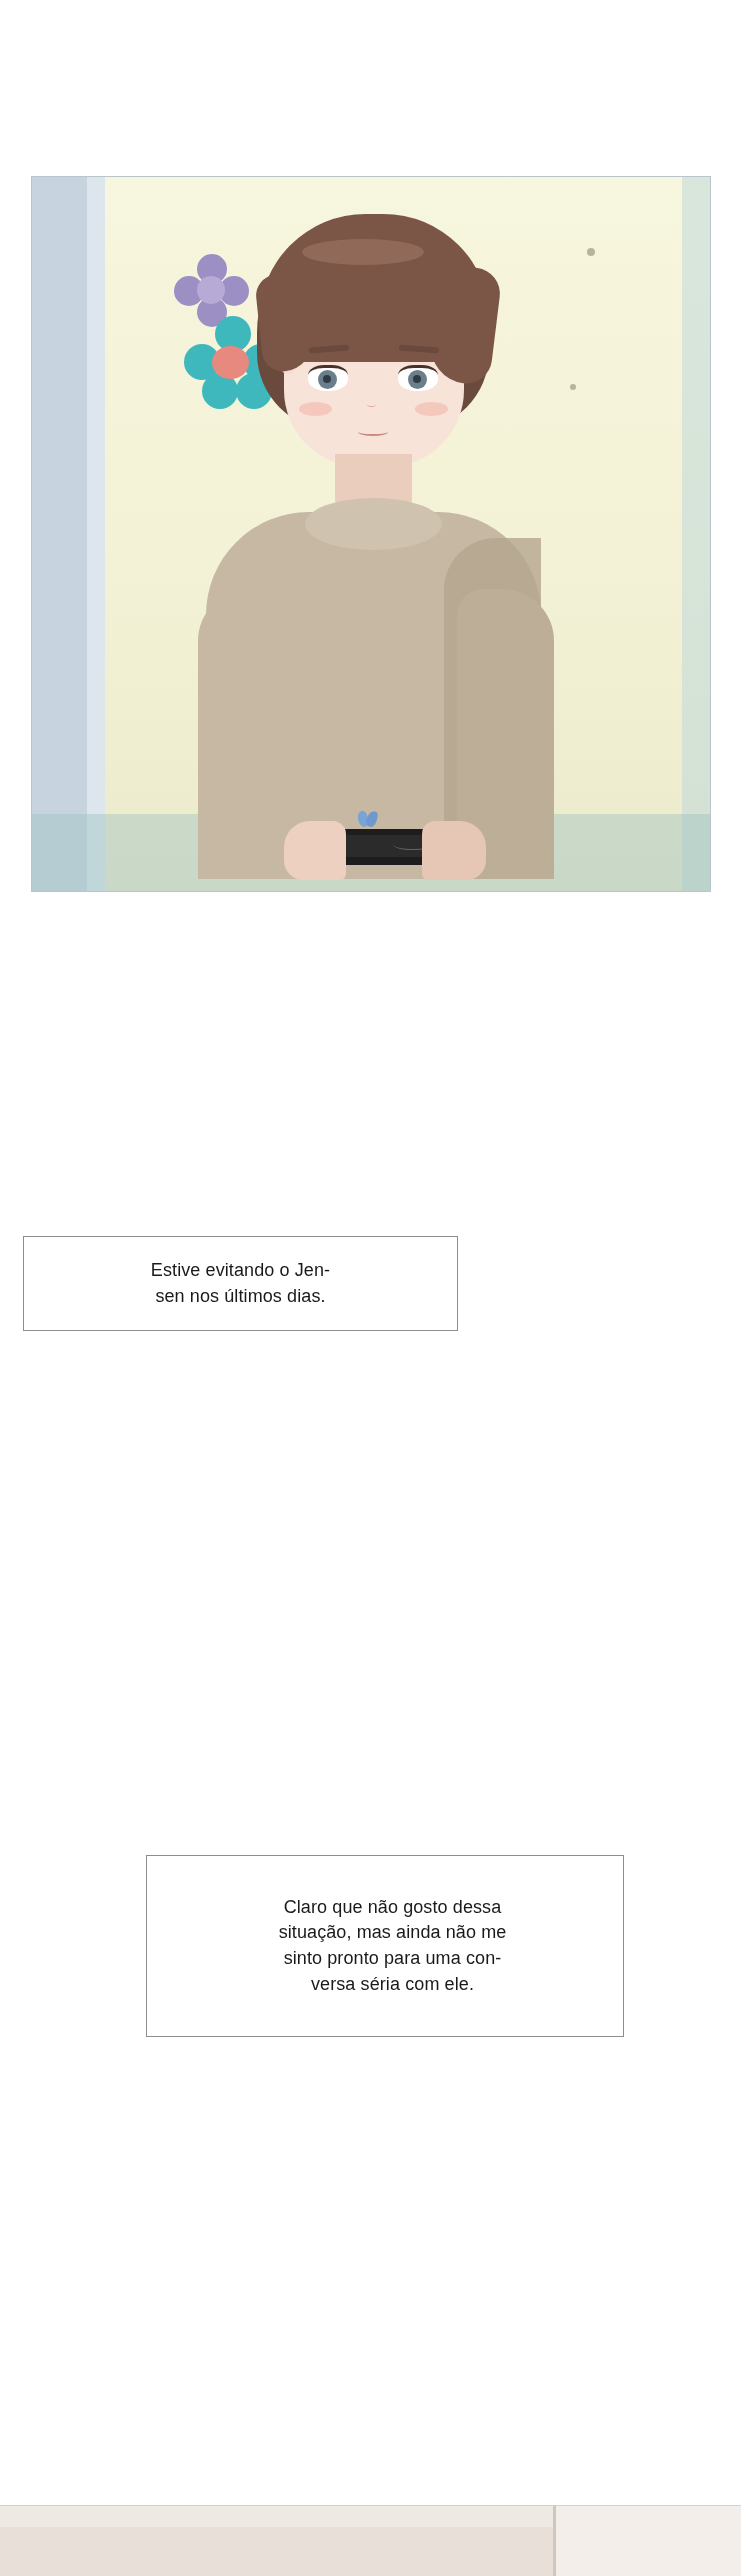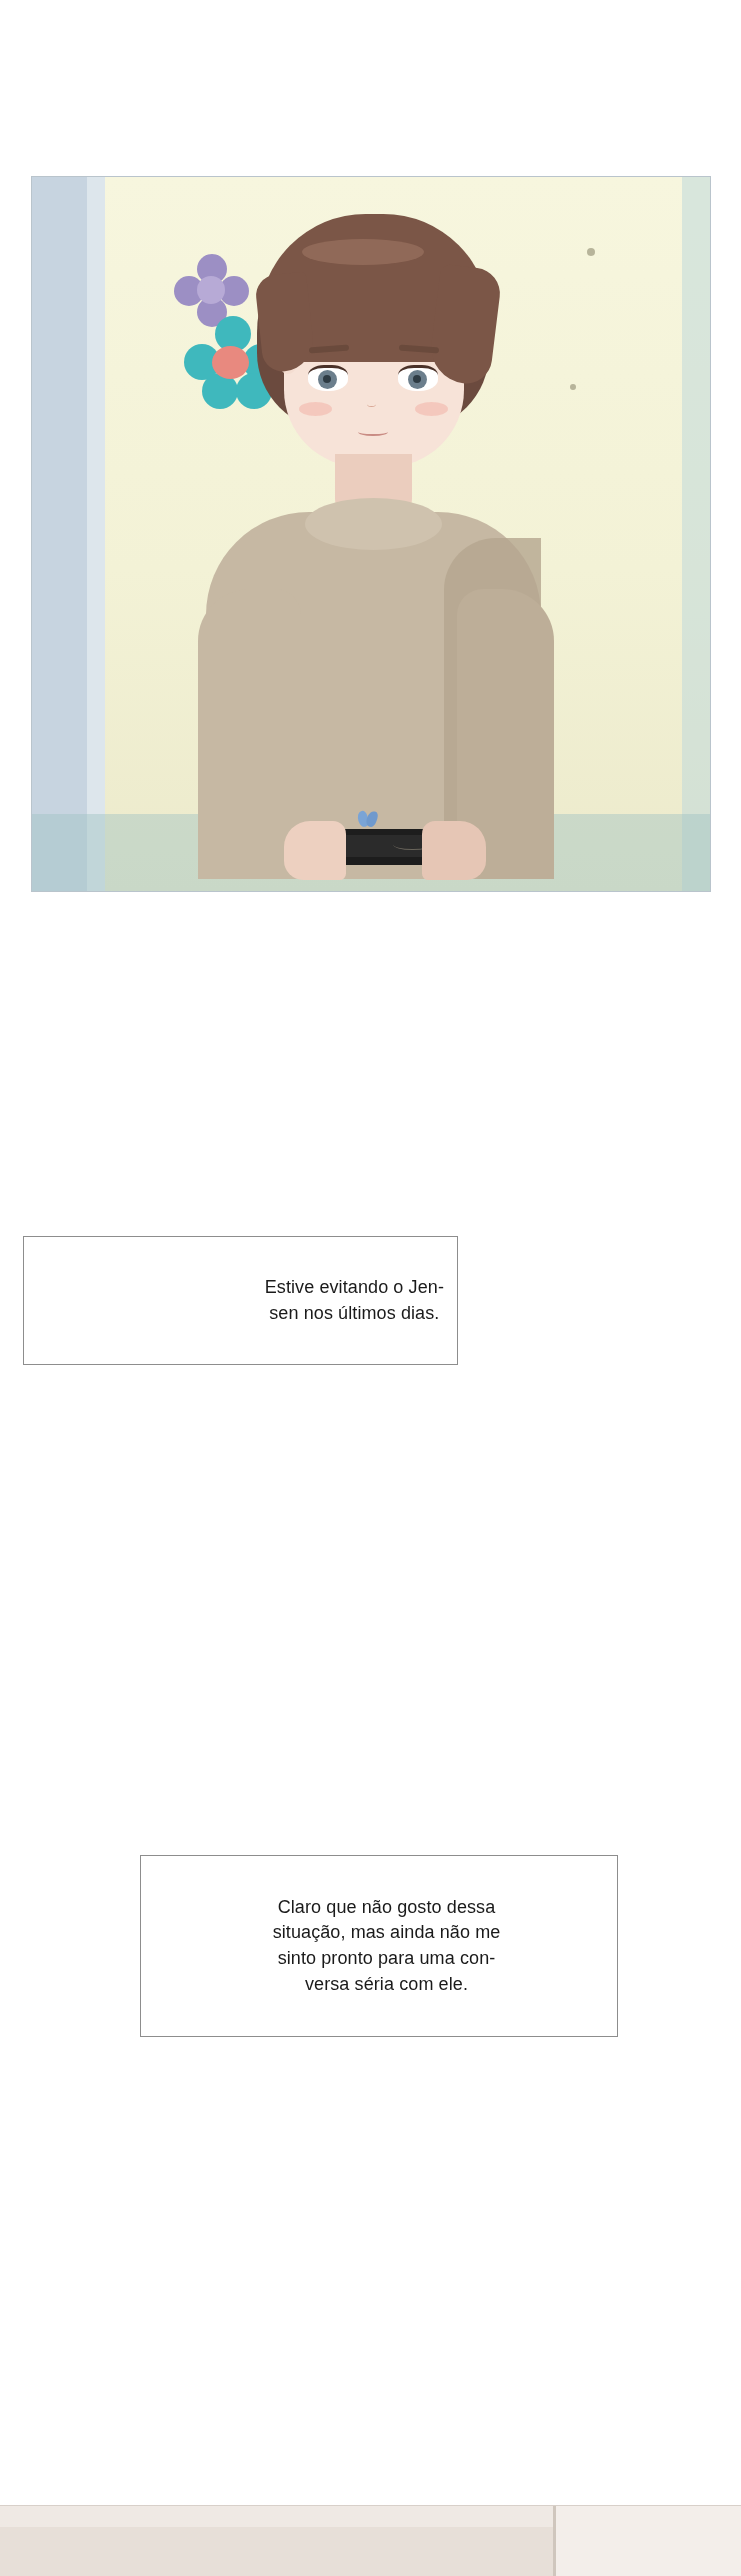--- a/index.html
+++ b/index.html
@@ -366,23 +366,23 @@
     align-items: center;
     justify-content: center;
     text-align: center;
     color: #1a1a1a;
     font-size: 18px;
     line-height: 1.42;
     letter-spacing: 0.1px;
     padding: 9px 13px;
     font-family: "Liberation Sans", sans-serif;
   }
-  .box-1 { left: 23px;  top: 1236px; width: 435px; height: 129px; justify-content: flex-end; }
+  .box-1 { left: 23px;  top: 1236px; width: 435px; height: 95px; }
   .box-2 { left: 243px; top: 1493px; width: 444px; height: 153px; }
-  .box-3 { left: 140px; top: 1855px; width: 478px; height: 182px; padding-left: 28px; }
+  .box-3 { left: 146px; top: 1855px; width: 478px; height: 182px; padding-left: 28px; }
 
   .text-box p { margin: 0; white-space: pre-line; }
 
   
   .panel-bottom {
     position: absolute;
     left: 0;
     top: 2505px;
     width: 742px;
     height: 71px;

